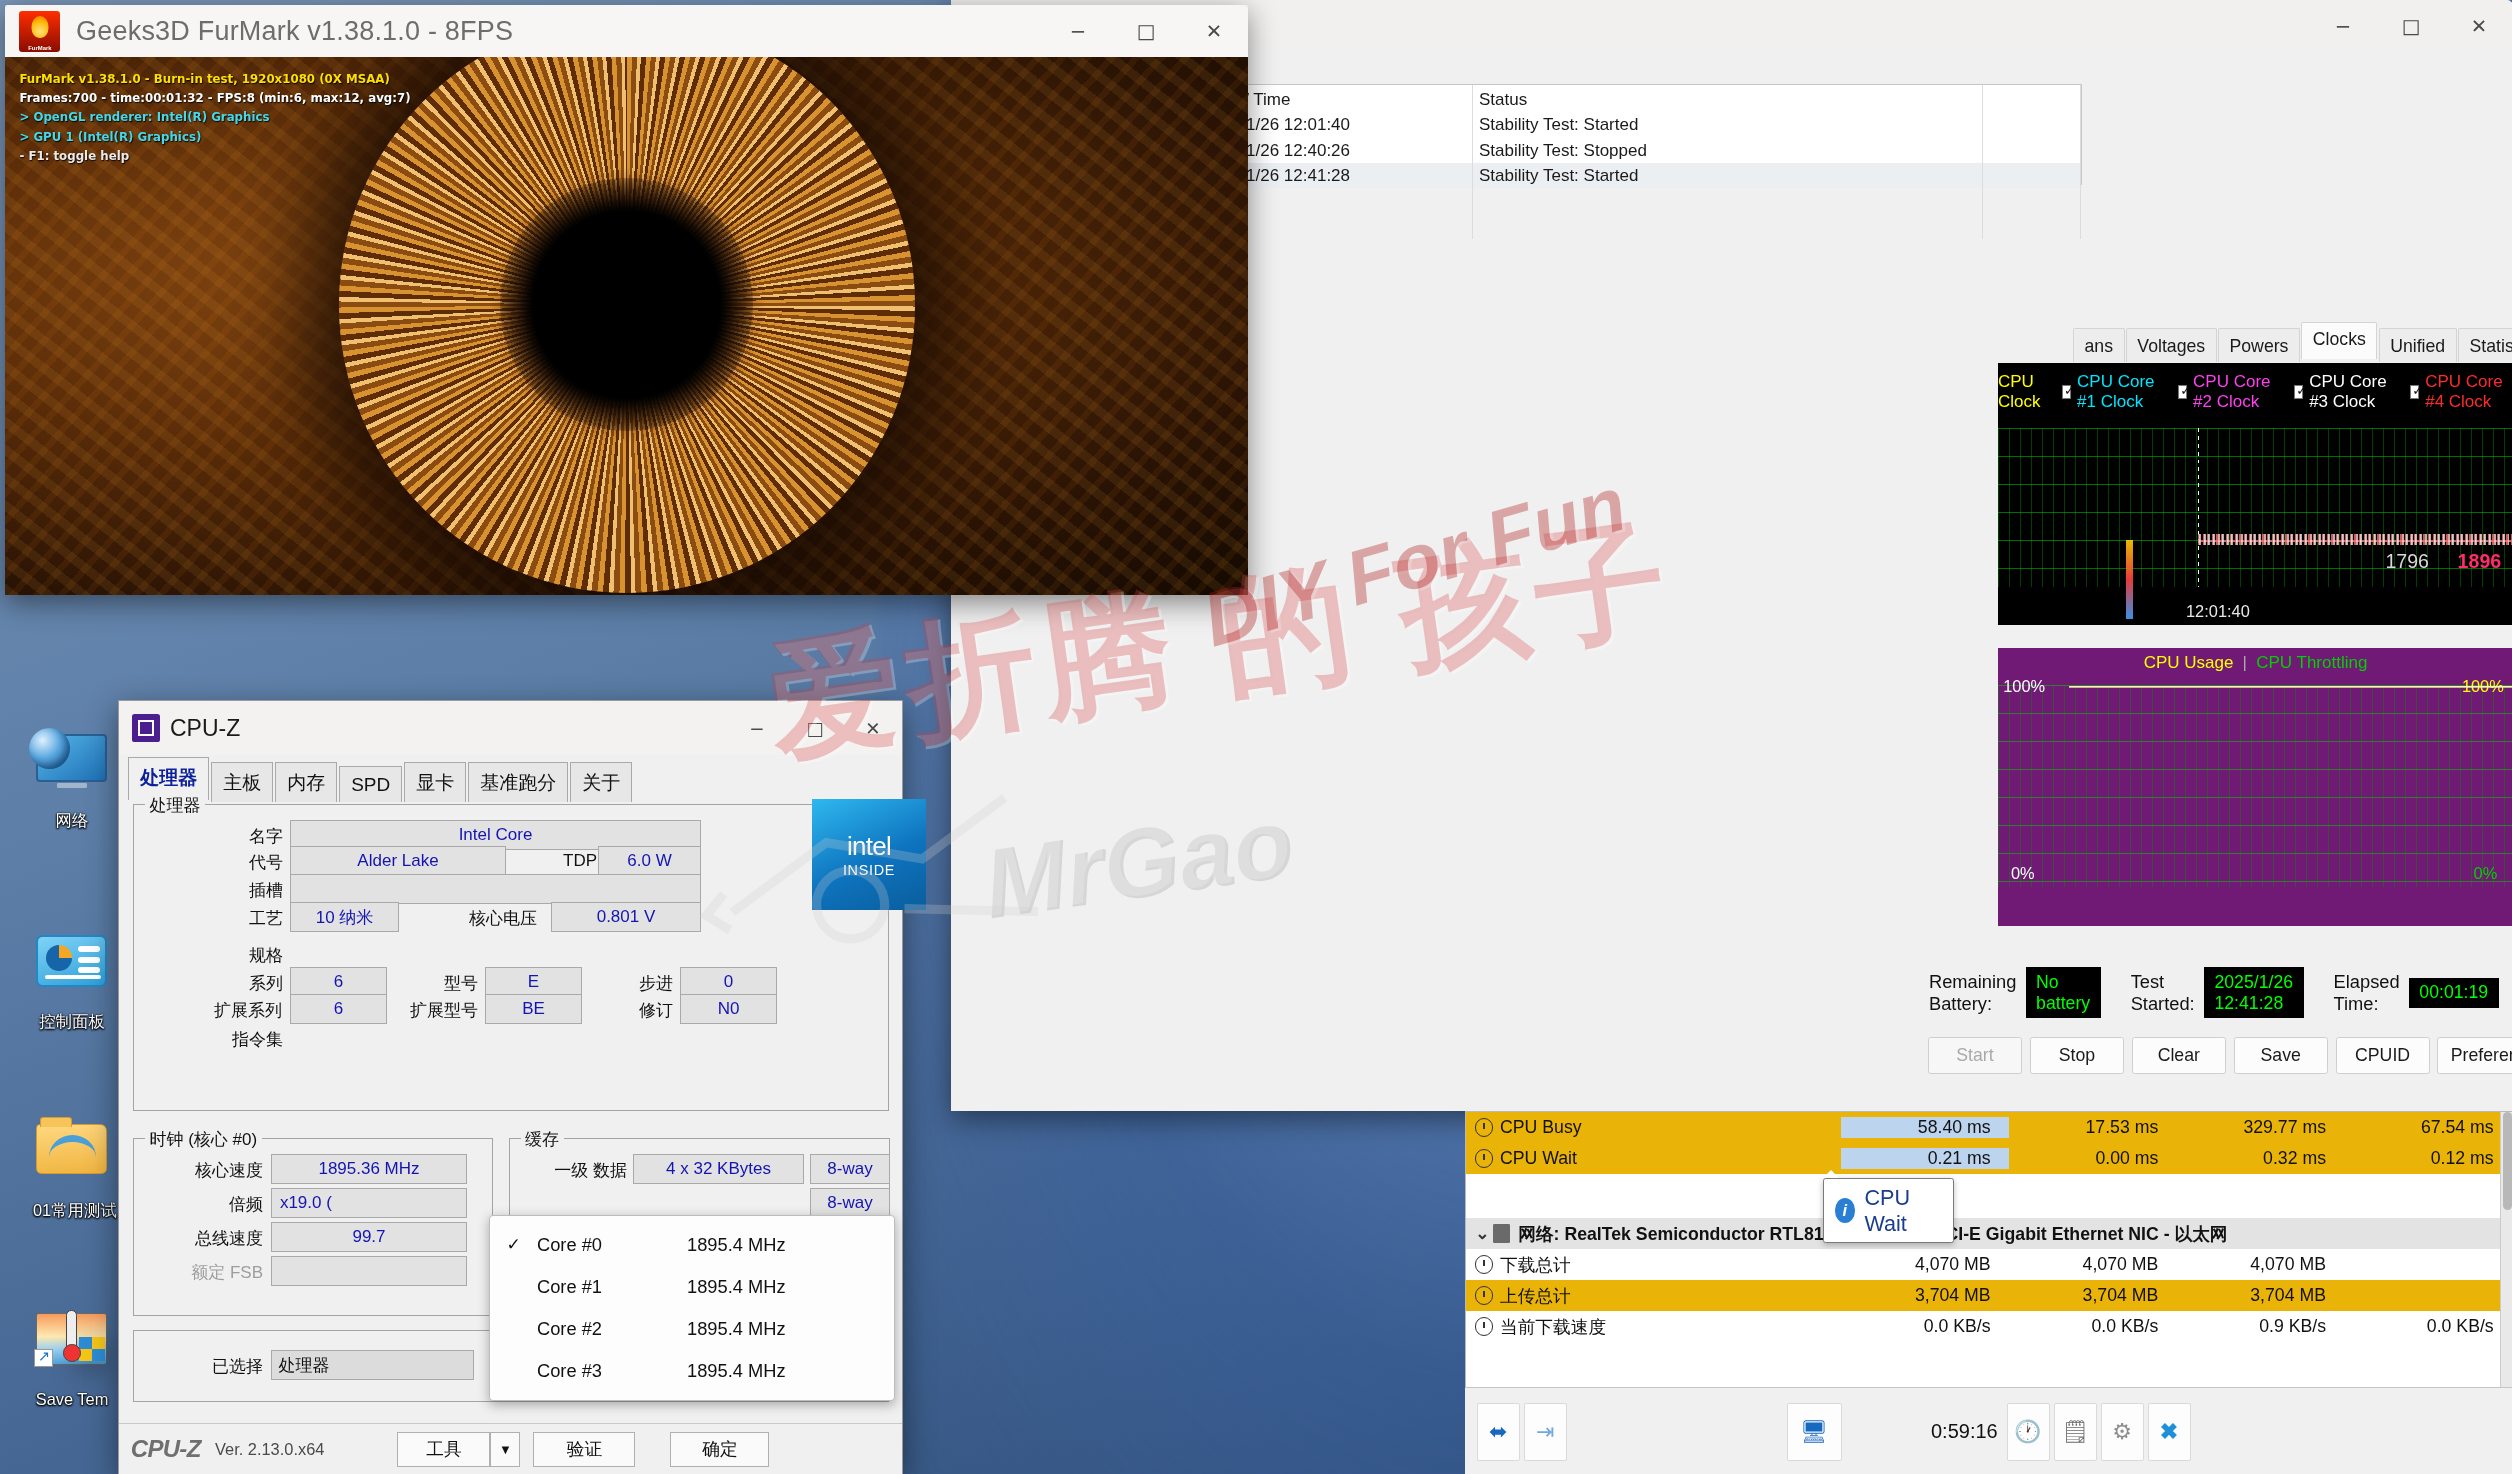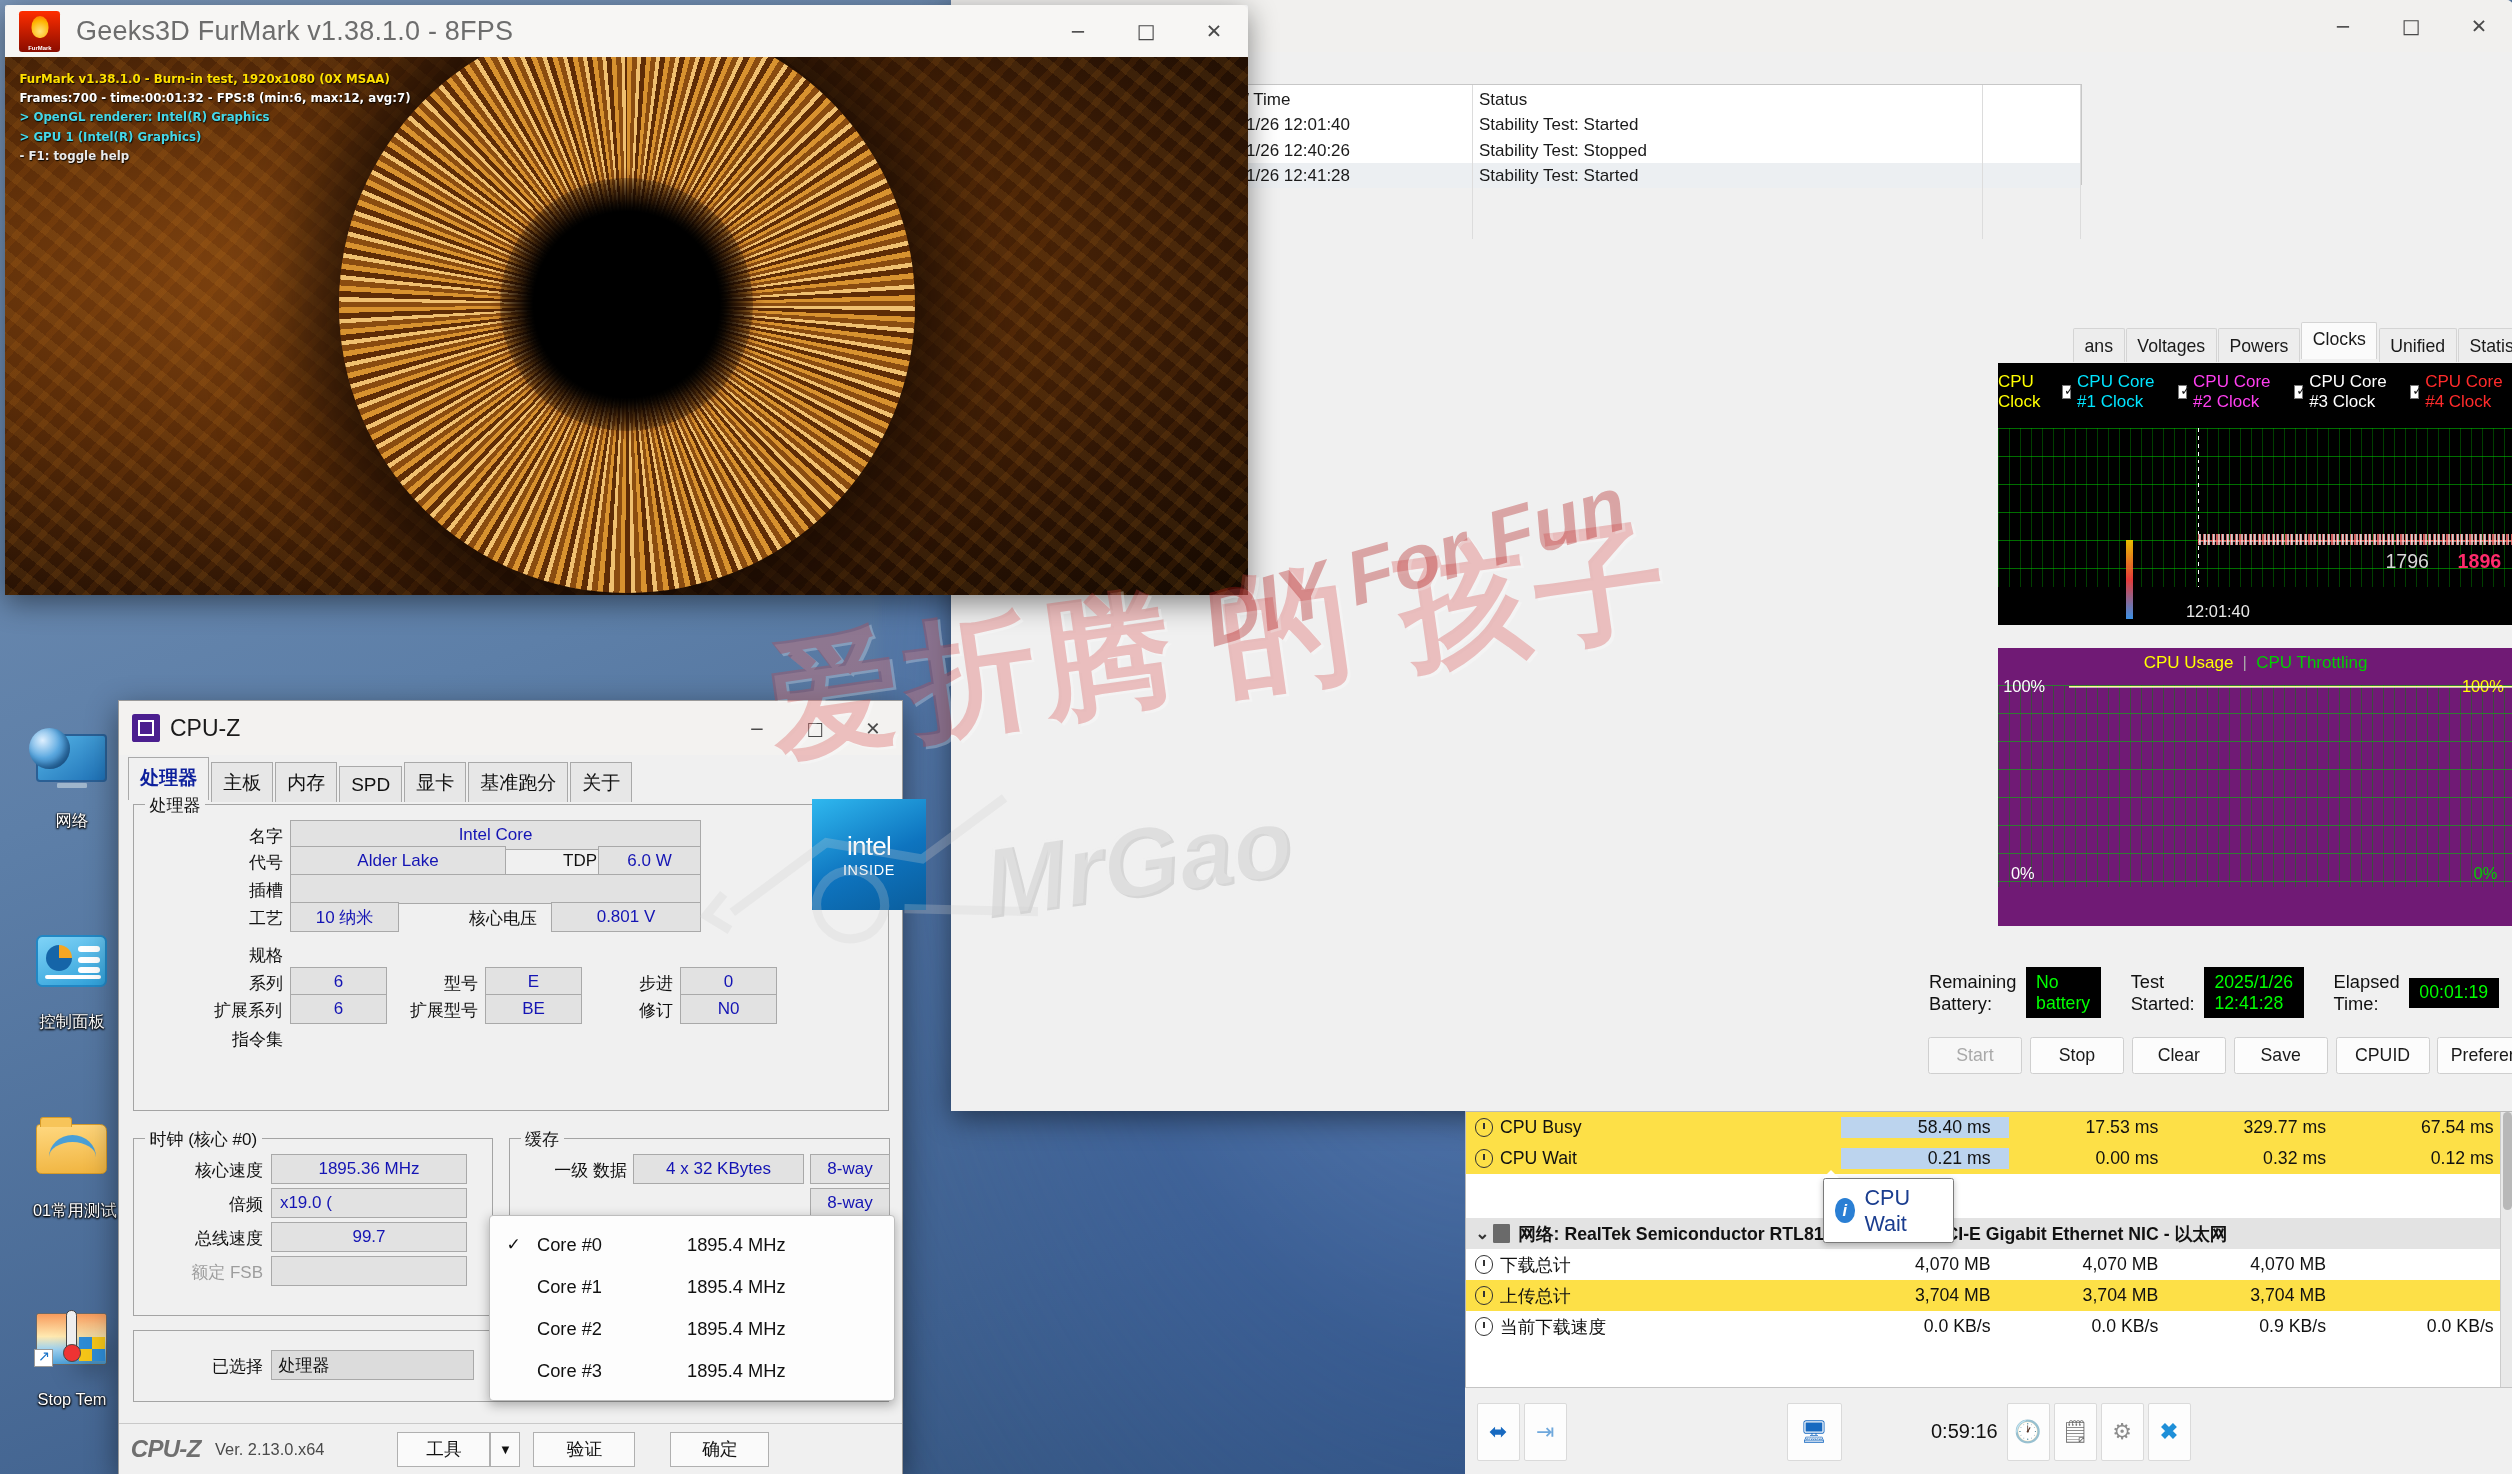--- a/index.html
+++ b/index.html
@@ -157,21 +157,21 @@
   #btnrow{position:absolute;left:977px;top:1037px;display:flex;gap:7.9px;}
   .abtn{width:94px;height:37px;background:#fcfcfc;border:0.7px solid #cfcfcf;border-radius:2.6px;
     font-size:17.7px;color:#1a1a1a;display:flex;align-items:center;justify-content:center;}
   .abtn.wide{width:122px;}
   .abtn.dis{color:#a9a9a9;background:#f7f7f7;}
 
   
   #sensorpanel{position:absolute;left:1465px;top:1111px;width:1047px;height:364px;background:#fff;
     border-left:0.7px solid #b9b9b9;border-top:0.7px solid #b9b9b9;overflow:hidden;}
   .srow{display:flex;align-items:center;height:31px;font-size:17.7px;color:#111;padding-left:9.2px;}
-  .srow.alt{background:#fde047;}
+  .srow.alt{background:#eab308;}
   .srow.group{font-weight:bold;background:#e3e3e3;}
   .srow .nm{flex:0 0 366px;display:flex;align-items:center;gap:6.5px;}
   .srow .cell{flex:1;text-align:right;padding-right:18.3px;}
   .srow .cell.hl{background:#bcd4ee;}
   .clockico{width:18.3px;height:18.3px;border:1.3px solid #333;border-radius:50%;position:relative;flex:0 0 auto;}
   .clockico:after{content:"";position:absolute;left:7.2px;top:3.3px;width:1.3px;height:6.5px;background:#333;}
   .chip{width:17px;height:19.6px;background:#6a6a6a;border-radius:1.3px;flex:0 0 auto;}
   .caret{font-size:17px;color:#333;margin-right:3.9px;}
   #tooltip{position:absolute;left:1823px;top:1178px;width:131px;height:65px;background:#fff;
     border:0.7px solid #7a7a7a;border-radius:2.6px;box-shadow:0 2px 5.9px rgba(0,0,0,.25);
@@ -272,21 +272,21 @@
   <div class="cap">01常用测试</div>
 </div>
 <div class="desk-icon" style="left:0px;top:1302px;">
   <div class="glyph">
     <div class="ic-temp">
         <div class="win"></div>
         <div class="therm"></div>
         <div class="shortcut"></div>
       </div>
   </div>
-  <div class="cap">Stop Tem</div>
+  <div class="cap">Save Tem</div>
 </div>
 
 <div class="win" id="aida">
   <div class="titlebar">
     <span id="aida-title">IDA64</span>
     <div class="winbtns">
       <div class="winbtn">−</div>
       <div class="winbtn">□</div>
       <div class="winbtn close">✕</div>
     </div>

